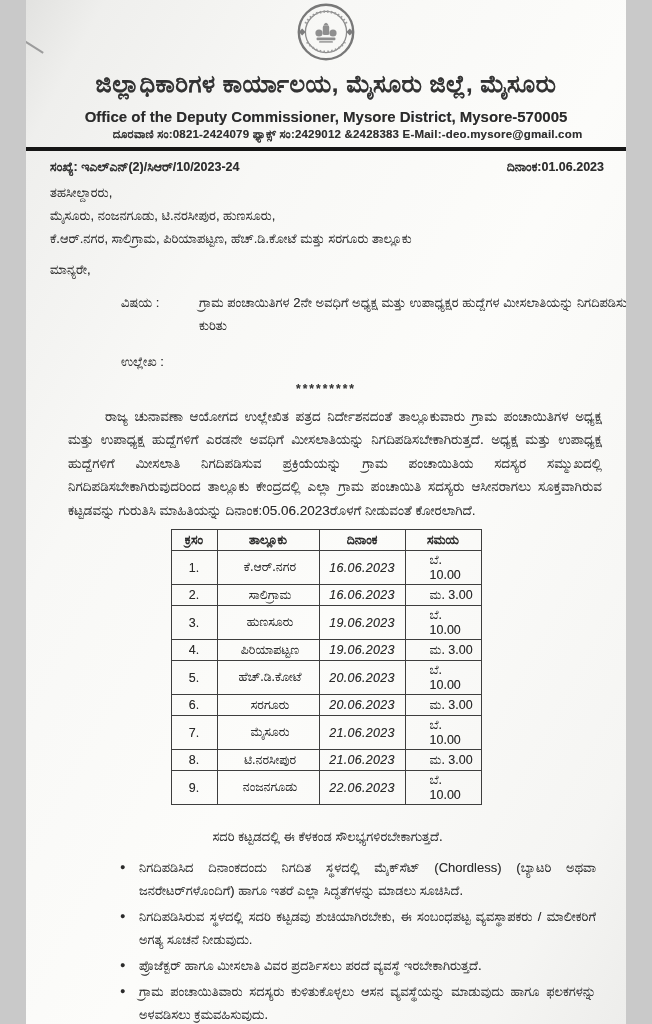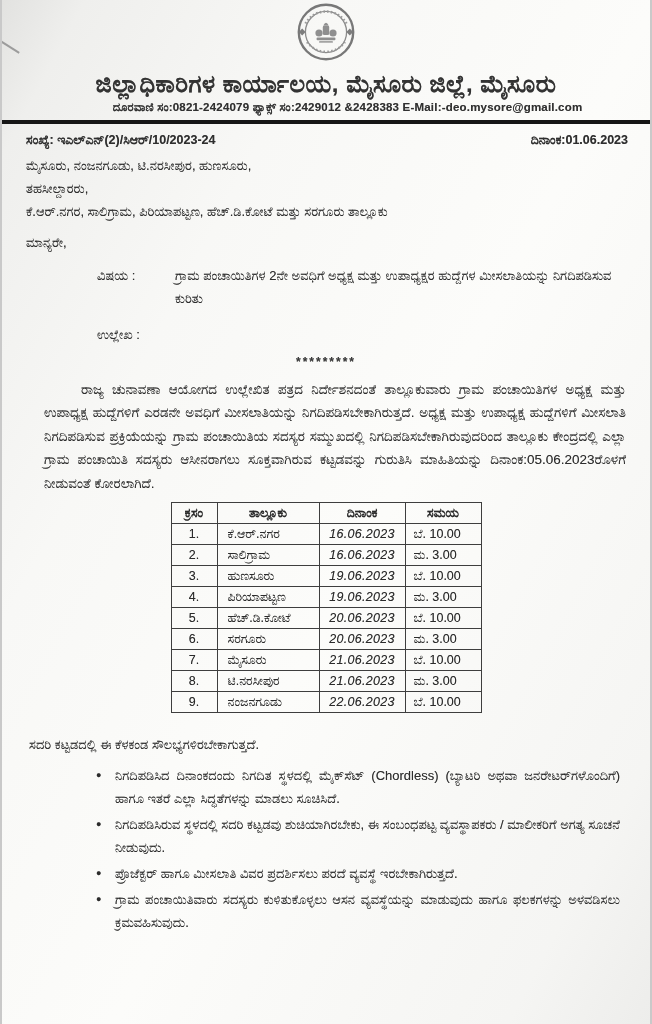--- a/index.html
+++ b/index.html
@@ -1,19 +1,19 @@
 <!DOCTYPE html>
 <html lang="kn"><head>
 <meta charset="utf-8">
 <style>
   * { margin:0; padding:0; box-sizing:border-box; }
   html,body { background:#c9c9c9; }
   .page {
     position:relative;
-    width:648px; height:1024px;
+    width:600px; height:1024px;
     margin:0 auto;
     overflow:hidden;
     color:#2e2e2e;
     font-family:"Liberation Sans","DejaVu Sans",sans-serif;
     background:
       linear-gradient(118deg, #e2e2e0 0%, #efefed 7%, #f8f8f6 28%, #fcfcfa 55%, #f5f5f3 88%, #ededeb 100%);
     text-shadow:0 0 0.6px rgba(46,46,46,0.45);
   }
   .scan-mark{position:absolute;left:-3px;top:46px;width:22px;height:1.5px;background:#9c9c9c;transform:rotate(32deg);}
   
@@ -34,25 +34,25 @@
   .sub-row .lbl{ flex:0 0 58px; }
   .sub-row .txt{ flex:0 0 455px; text-align:left; }
   .stars{ text-align:center; font-size:12px; font-weight:bold; letter-spacing:2px; margin-top:9px; color:#3a3a3a; }
   
   .body-par{ margin:9px 24px 0 42px; font-size:13.5px; line-height:23.5px; text-align:justify; text-indent:37px; }
   
   table{ border-collapse:collapse; margin:7px auto 4px auto; font-size:12.5px; color:#2b2b2b; }
   th,td{ border:1.4px solid #3e3e3e; padding:2px 6px; height:21px; }
   th{ font-weight:bold; text-align:center; }
   td.c-num{ width:46px; text-align:center; }
-  td.c-taluk{ width:102px; text-align:left; padding-left:10px; }
+  td.c-taluk{ width:102px; text-align:center; padding-left:10px; }
   td.c-date{ width:86px; text-align:center; letter-spacing:.3px;font-style:italic; }
-  td.c-time{ width:76px; text-align:left; padding-left:8px; }
+  td.c-time{ width:76px; text-align:left; padding-left:24px; }
   
-  .fac-intro{ margin:24px 24px 0 27px; font-size:13px; }
+  .fac-intro{ margin:24px 24px 0 27px; font-size:13px;text-align:center; }
   .bullets{ margin:11px 30px 0 94px; }
   .bullet{ display:flex; gap:11px; font-size:13px; line-height:23px; text-align:justify; margin-bottom:3px; }
   .bullet .dot{ flex:0 0 8px; font-size:9px; line-height:23px; color:#2b2b2b; }
   .bullet .btxt{ flex:1; }
 </style>
 </head>
 <body>
 
 <div class="page">
   <div class="scan-mark"></div>
@@ -72,31 +72,32 @@
           <circle cx="23" cy="31" r="3.6"></circle>
           <circle cx="37" cy="31" r="3.6"></circle>
           <rect x="20.5" y="35.6" width="19" height="2.6" rx="1.2"></rect>
           <rect x="23" y="39" width="14" height="1.8" rx="0.9" opacity="0.8"></rect>
         </g>
       </svg>
     </span>
   </div>
 
   <div class="title-kn">ಜಿಲ್ಲಾಧಿಕಾರಿಗಳ ಕಾರ್ಯಾಲಯ, ಮೈಸೂರು ಜಿಲ್ಲೆ, ಮೈಸೂರು</div>
+  <div class="title-en">Office of the Deputy Commissioner, Mysore District, Mysore-570005</div>
   <div class="contact">ದೂರವಾಣಿ ಸಂ:0821-2424079 ಫ್ಯಾಕ್ಸ್ ಸಂ:2429012 &amp;2428383  E-Mail:-deo.mysore@gmail.com</div>
   <div class="rule"></div>
 
   <div class="ref-row">
     <span>ಸಂಖ್ಯೆ: ಇಎಲ್‌ಎನ್(2)/ಸಿಆರ್/10/2023-24</span>
     <span>ದಿನಾಂಕ:01.06.2023</span>
   </div>
 
   <div class="addressee">
+    <div>ತಹಸೀಲ್ದಾರರು,</div>
     <div>ಮೈಸೂರು, ನಂಜನಗೂಡು, ಟಿ.ನರಸೀಪುರ, ಹುಣಸೂರು,</div>
-    <div>ತಹಸೀಲ್ದಾರರು,</div>
     <div>ಕೆ.ಆರ್.ನಗರ, ಸಾಲಿಗ್ರಾಮ, ಪಿರಿಯಾಪಟ್ಟಣ, ಹೆಚ್.ಡಿ.ಕೋಟೆ ಮತ್ತು ಸರಗೂರು ತಾಲ್ಲೂಕು</div>
   </div>
   <div class="salutation">ಮಾನ್ಯರೇ,</div>
 
   <div class="sub-row">
     <span class="lbl">ವಿಷಯ :</span>
     <span class="txt">ಗ್ರಾಮ ಪಂಚಾಯಿತಿಗಳ 2ನೇ ಅವಧಿಗೆ ಅಧ್ಯಕ್ಷ ಮತ್ತು ಉಪಾಧ್ಯಕ್ಷರ ಹುದ್ದೆಗಳ ಮೀಸಲಾತಿಯನ್ನು ನಿಗದಿಪಡಿಸುವ ಕುರಿತು</span>
   </div>
 
   <div class="sub-row">

